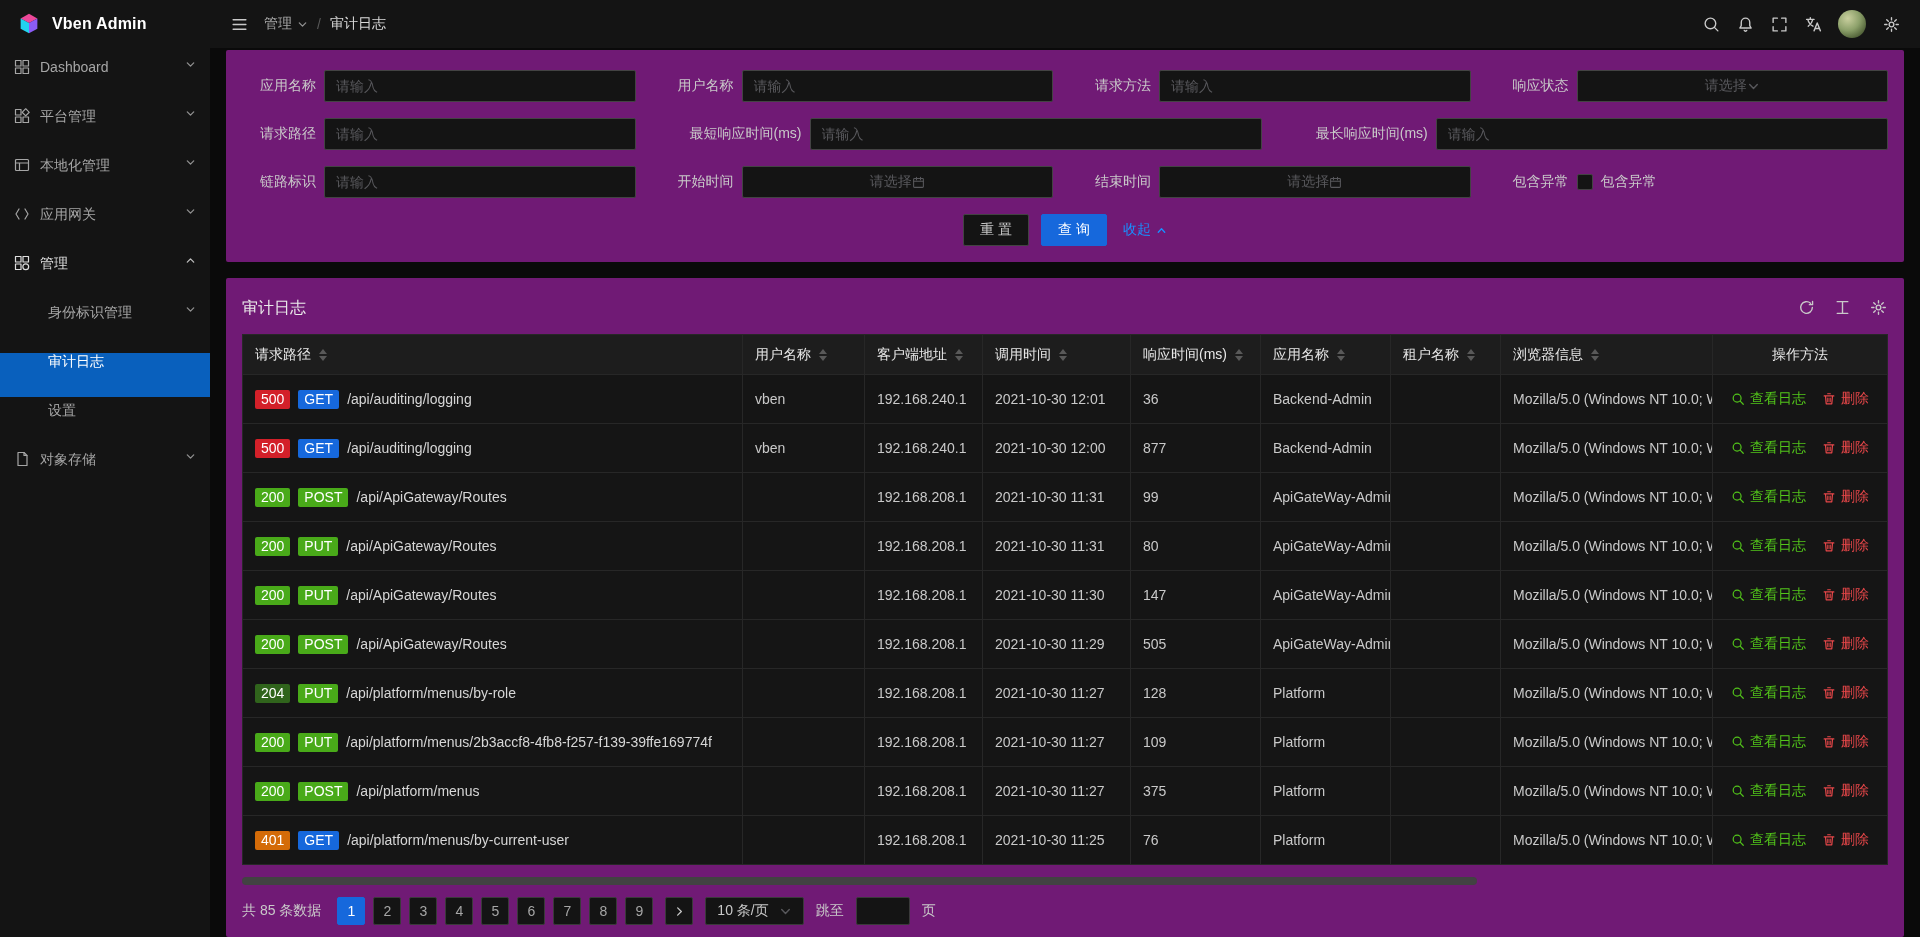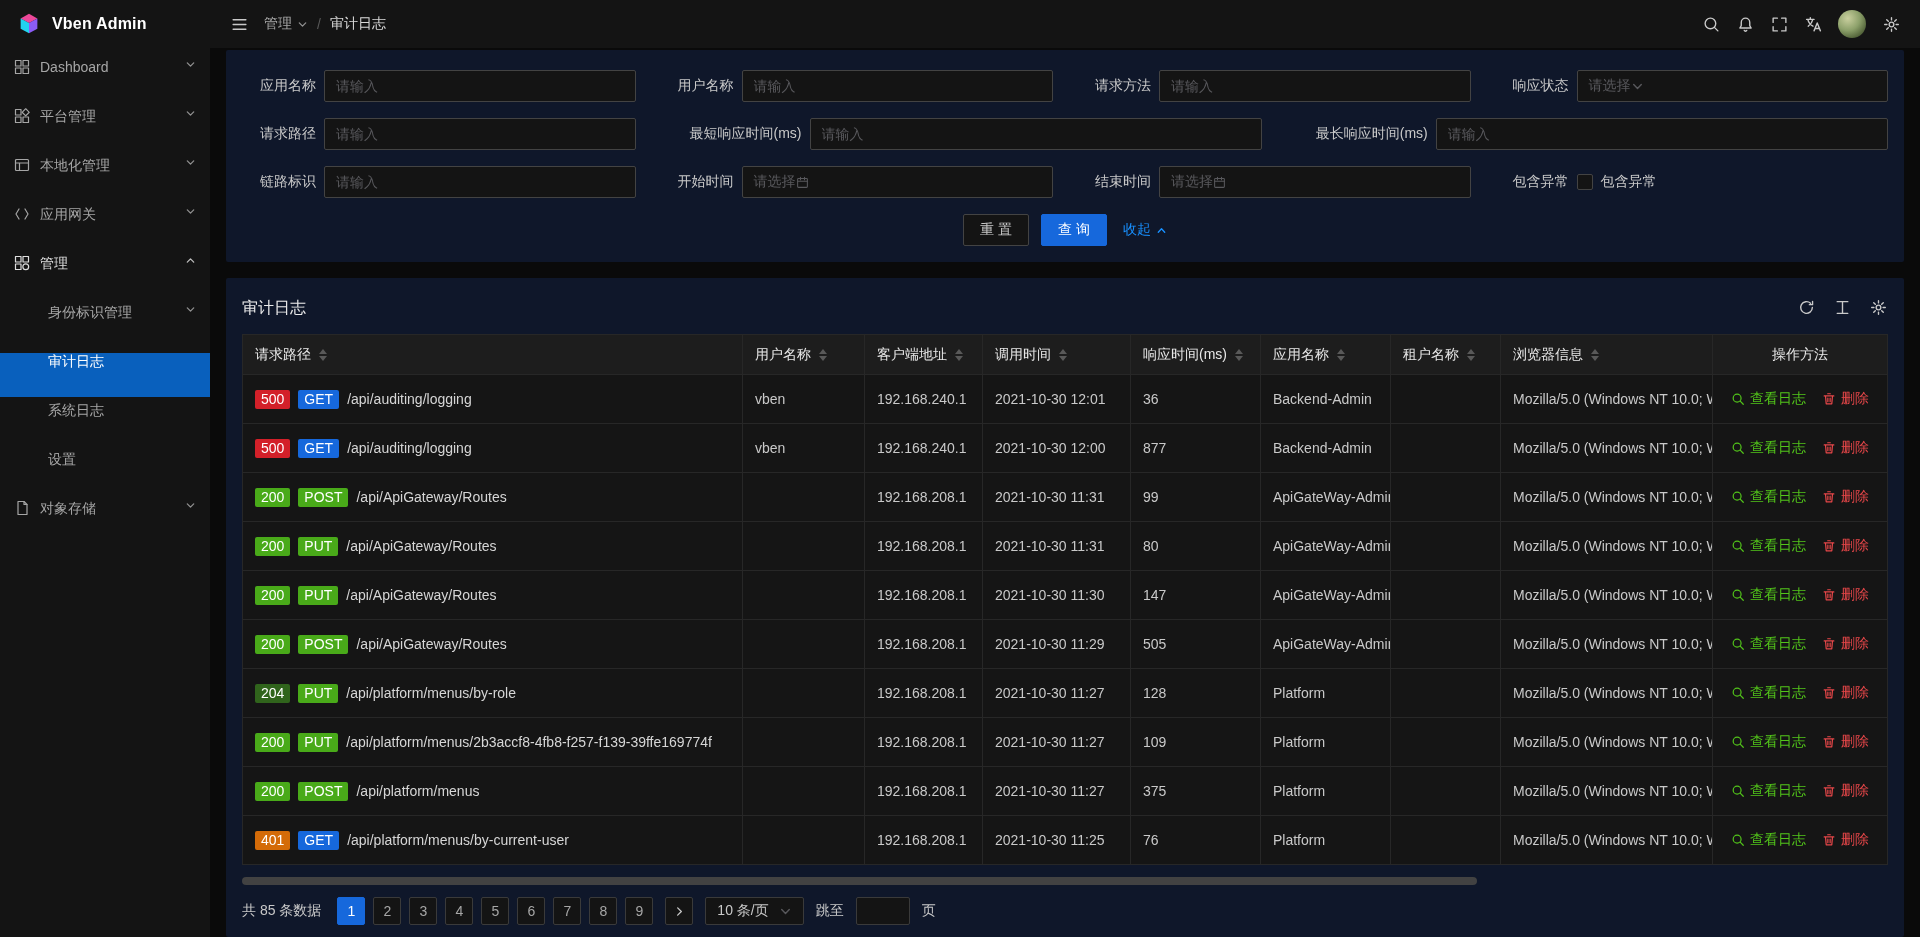--- a/index.html
+++ b/index.html
@@ -33,33 +33,33 @@
   .breadcrumb{display:flex;align-items:center;gap:9px;font-size:14px}
   .crumb{display:flex;align-items:center;gap:5px;color:#a6a6a6;cursor:pointer}
   .crumb-sep{color:#585858}
   .crumb.current{color:#d9d9d9;cursor:default}
   .topbar-right{display:flex;align-items:center}
   .avatar{width:28px;height:28px;border-radius:50%;flex:none;margin:0 8px;cursor:pointer;
     background:radial-gradient(circle at 35% 30%,#c9cf9e 0%,#8ca06a 45%,#55663c 75%,#31402a 100%)}
 
   
   .content{flex:1;min-height:0;padding:2px 16px 0;display:flex;flex-direction:column;gap:16px}
-  .card{background:#0f172a;border-radius:2px}
+  .card{background:#701a75;border-radius:2px}
 
   
   .filter-card{flex:none;padding:20px 16px 16px}
   .filter-grid{display:grid;grid-template-columns:repeat(8,1fr);column-gap:24px;row-gap:16px}
   .ffield{display:flex;align-items:center;min-width:0}
   .span2{grid-column:span 2}
   .span3{grid-column:span 3}
   .flabel{flex:none;width:82px;text-align:right;padding-right:8px;color:#c9c9c9;white-space:nowrap;font-size:14px}
   .flabel.wide{width:150px}
   .fcontrol{flex:1;min-width:0;height:32px;background:#141414;border:1px solid #434343;border-radius:2px;color:#c9c9c9;padding:0 11px;font-size:14px;font-family:inherit;outline:none}
   .fcontrol::placeholder{color:#58585c}
-  .fcontrol.fake{display:flex;align-items:center;justify-content:flex-start;cursor:pointer}
+  .fcontrol.fake{display:flex;align-items:center;justify-content:center;cursor:pointer}
   .ph{color:#58585c}
   .ctl-icon{display:inline-flex;color:#58585c;flex:none}
   .ctl-icon svg{width:13px;height:13px;stroke:currentColor;fill:none;stroke-width:1.3;stroke-linecap:round;stroke-linejoin:round}
   .checkbox{width:16px;height:16px;border:1px solid #434343;border-radius:2px;background:#141414;cursor:pointer;flex:none}
   .cb-text{margin-left:8px;white-space:nowrap}
   .filter-actions{margin-top:16px;display:flex;justify-content:center;align-items:center;gap:12px}
   .btn{height:32px;padding:0 16px;border-radius:2px;font-size:14px;font-family:inherit;cursor:pointer;white-space:nowrap}
   .btn.default{background:#141414;border:1px solid #434343;color:#c9c9c9}
   .btn.primary{background:#1668dc;border:1px solid #1668dc;color:#fff}
   .collapse-link{display:flex;align-items:center;gap:5px;color:#1890ff;cursor:pointer;margin-left:4px;white-space:nowrap}
@@ -201,23 +201,20 @@
             <span class="menu-chev">
               <svg viewBox="0 0 12 12">
                 <path d="M2.5 4.2 6 7.8l3.5-3.6" fill="none" stroke="currentColor" stroke-width="1.4" stroke-linecap="round" stroke-linejoin="round"></path>
               </svg>
             </span>
           </div>
           <div class="submenu-item active">
             <span class="menu-label">审计日志</span>
           </div>
           <div class="submenu-item">
-            <span class="menu-label">系统日志</span>
-          </div>
-          <div class="submenu-item">
             <span class="menu-label">设置</span>
           </div>
         </div>
         <div class="menu-item">
           <span class="menu-icon">
             <svg viewBox="0 0 16 16">
               <path d="M4 1.5h6l3 3v10H4z"></path>
               <path d="M10 1.5v3h3"></path>
             </svg>
           </span>

